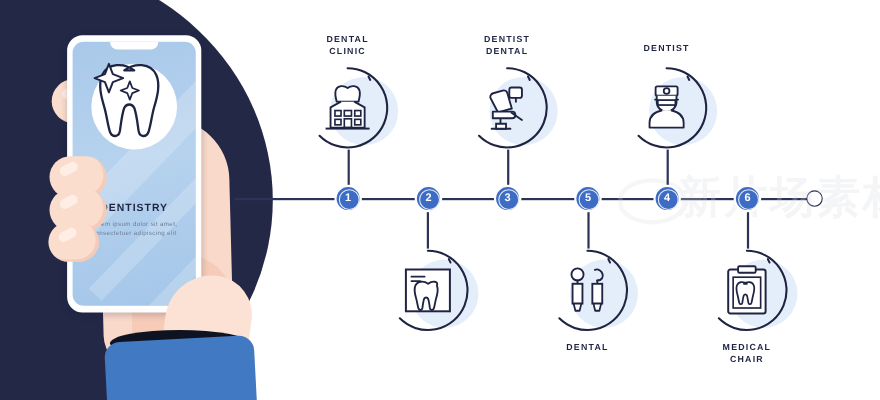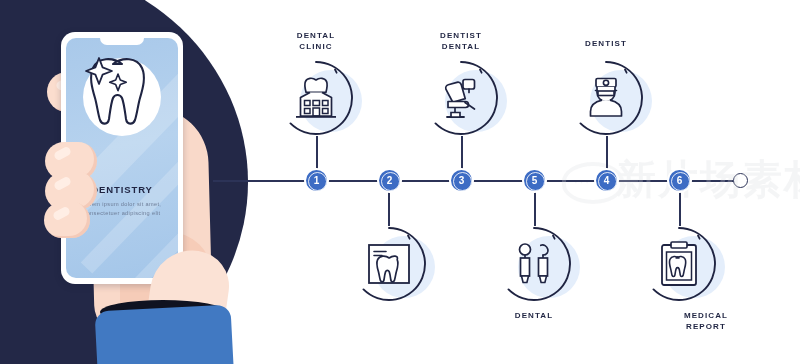--- a/index.html
+++ b/index.html
@@ -370,23 +370,23 @@
     </div>
     <div class="icon-holder">
       <svg width="38" height="46" viewBox="0 0 38 46">
         <rect x="2" y="4" width="34" height="40" rx="2" fill="#fff" stroke="#1f2442" stroke-width="1.8"></rect>
         <rect x="11" y="1" width="16" height="6" rx="1.2" fill="#fff" stroke="#1f2442" stroke-width="1.7"></rect>
         <rect x="6.5" y="11" width="25" height="28" fill="none" stroke="#1f2442" stroke-width="1.5"></rect>
         <path d="M19 17c-2.8-2.2-7.5-2.2-9 1.3-1.2 2.8-.3 6.2.6 9.3.6 2.2.9 5 1.5 6.8.6 1.6 2.5 1.6 2.8-.3.3-2.2.6-5 1.3-6.5.6-1.3 2.2-1.3 2.8 0 .6 1.5.9 4.3 1.3 6.5.3 1.9 2.2 1.9 2.8.3.6-1.8.9-4.6 1.5-6.8.9-3.1 1.8-6.5.6-9.3-1.5-3.5-6.2-3.5-9-1.3z" fill="#fff" stroke="#1f2442" stroke-width="1.6" stroke-linejoin="round"></path>
       </svg>
     </div>
   </div>
-  <div class="cap" style="left:636px;top:310px;">
+  <div class="cap" style="left:609px;top:310px;">
     <div>MEDICAL</div>
-    <div>REPORT</div>
+    <div>CHAIR</div>
   </div>
   <div class="node" style="left:669px;">
     <div class="node-inner"></div>
     <span>6</span>
   </div>
 
   <div class="wm">
     <div class="wm-logo"></div>
     <div class="wm-dots">···</div>
     <div class="wm-cn">新片场素材</div>

